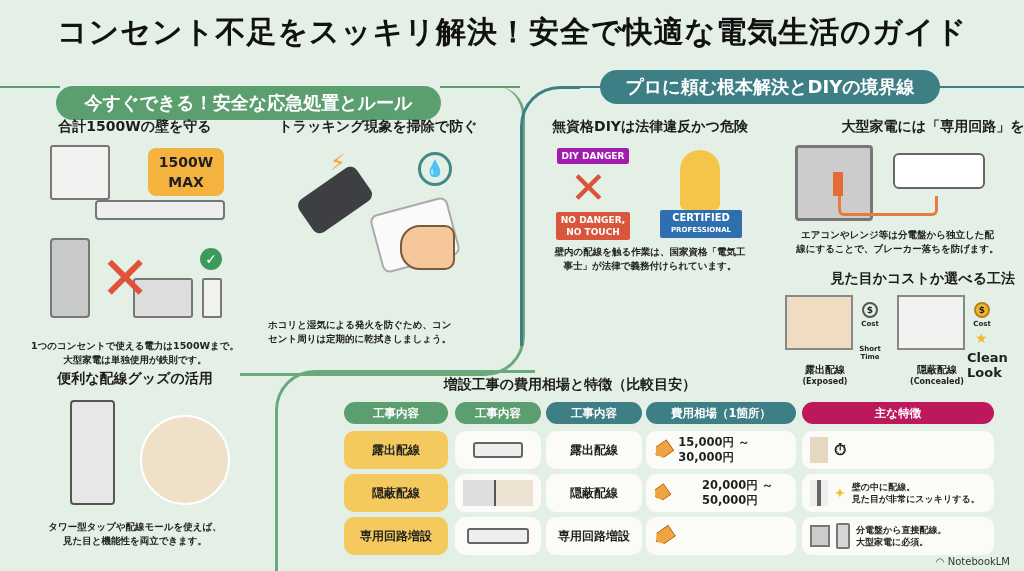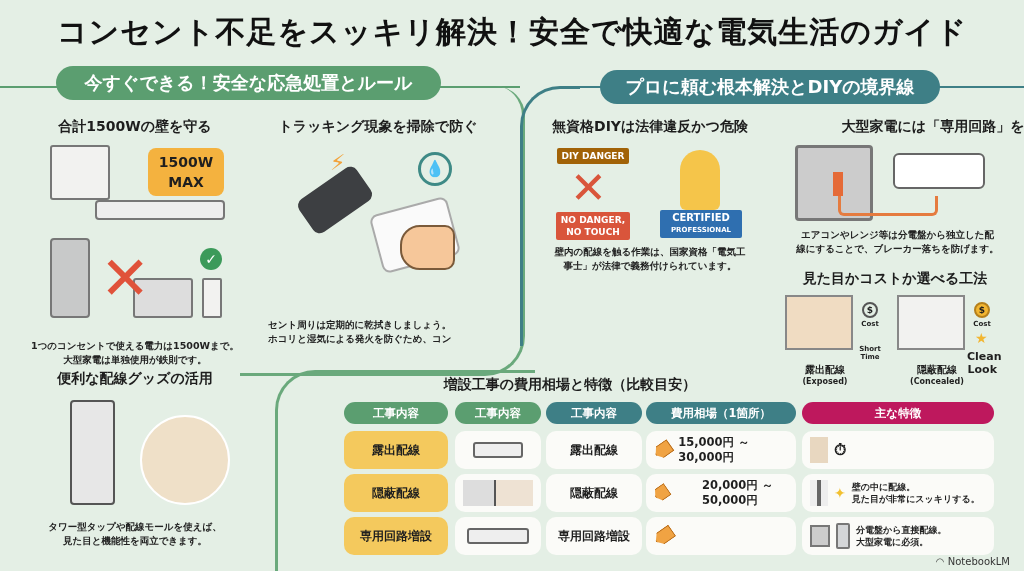--- a/index.html
+++ b/index.html
@@ -59,21 +59,21 @@
 
 <div class="section-line" style="left:0;top:86px;width:60px;background:#5b9e70;"></div>
 <div class="section-line" style="left:440px;top:86px;width:80px;background:#5b9e70;"></div>
 <div class="section-line" style="left:560px;top:86px;width:50px;background:#3e7f86;"></div>
 <div class="section-line" style="left:935px;top:86px;width:89px;background:#3e7f86;"></div>
 
 <div class="frame" style="left:240px;top:86px;width:285px;height:290px;border-color:#6aa97c;border-left:none;border-bottom-right-radius:40px;border-top-right-radius:30px;border-top:none;"></div>
 <div class="frame" style="left:520px;top:86px;width:60px;height:260px;border-color:#3e7f86;border-right:none;border-bottom:none;border-top-left-radius:40px;"></div>
 <div class="frame" style="left:275px;top:370px;width:260px;height:210px;border-color:#6aa97c;border-right:none;border-bottom:none;border-top-left-radius:40px;"></div>
 
-<div class="pill green" style="left:56px;top:66px;width:385px;text-align:center;">今すぐできる！安全な応急処置とルール</div>
+<div class="pill green" style="left:56px;top:86px;width:385px;text-align:center;">今すぐできる！安全な応急処置とルール</div>
 <div class="pill teal" style="left:600px;top:70px;width:340px;">プロに頼む根本解決とDIYの境界線</div>
 
 <div class="panel-title" style="left:20px;top:118px;width:230px;">合計1500Wの壁を守る</div>
 <div class="illus" style="left:50px;top:145px;width:60px;height:55px;background:#f2f2f0;border:2px solid #777;border-radius:3px;"></div>
 <div class="illus" style="left:95px;top:200px;width:130px;height:20px;background:#eee;border:2px solid #777;border-radius:4px;"></div>
 <div class="illus" style="left:148px;top:148px;width:76px;height:48px;background:#f4b23f;border-radius:8px;font-weight:bold;font-size:14px;text-align:center;line-height:20px;padding-top:4px;">1500W MAX</div>
 <div class="illus" style="left:50px;top:238px;width:40px;height:80px;background:#c8c9c9;border:2px solid #777;border-radius:4px;"></div>
 <div class="illus" style="left:133px;top:278px;width:60px;height:40px;background:#ddd;border:2px solid #777;border-radius:3px;"></div>
 <div class="illus" style="left:100px;top:248px;font-size:60px;color:#e0523a;line-height:60px;font-weight:bold;">✕</div>
 <div class="illus" style="left:200px;top:248px;width:22px;height:22px;border-radius:50%;background:#3c9a5a;color:#fff;font-size:14px;text-align:center;line-height:22px;">✓</div>
@@ -83,34 +83,34 @@
   <div>大型家電は単独使用が鉄則です。</div>
 </div>
 
 <div class="panel-title" style="left:268px;top:118px;width:220px;">トラッキング現象を掃除で防ぐ</div>
 <div class="illus" style="left:300px;top:180px;width:70px;height:40px;background:#3d3f42;border-radius:8px;transform:rotate(-35deg);"></div>
 <div class="illus" style="left:330px;top:150px;font-size:22px;color:#f2a23a;">⚡</div>
 <div class="illus" style="left:418px;top:152px;width:34px;height:34px;border:3px solid #3e8a86;border-radius:50%;color:#4aa6d8;font-size:16px;text-align:center;line-height:28px;">💧</div>
 <div class="illus" style="left:375px;top:205px;width:80px;height:60px;background:#fafafa;border:2px solid #aaa;border-radius:8px;transform:rotate(-15deg);"></div>
 <div class="illus" style="left:400px;top:225px;width:55px;height:45px;background:#f6c79a;border:2px solid #7a5a3a;border-radius:20px 10px 10px 20px;"></div>
 <div class="caption" style="left:268px;top:318px;width:220px;text-align:left;">
+  <div>ホコリと湿気による発火を防ぐため、コン</div>
   <div>セント周りは定期的に乾拭きしましょう。</div>
-  <div>ホコリと湿気による発火を防ぐため、コン</div>
 </div>
 
 <div class="panel-title" style="left:20px;top:370px;width:230px;">便利な配線グッズの活用</div>
 <div class="illus" style="left:70px;top:400px;width:45px;height:105px;background:#e7e7e7;border:2px solid #555;border-radius:4px;"></div>
 <div class="illus" style="left:140px;top:415px;width:90px;height:90px;border-radius:50%;background:#efe0c8;border:2px solid #fff;"></div>
 <div class="caption" style="left:20px;top:520px;width:230px;">
   <div>タワー型タップや配線モールを使えば、</div>
   <div>見た目と機能性を両立できます。</div>
 </div>
 
 <div class="panel-title" style="left:540px;top:118px;width:220px;">無資格DIYは法律違反かつ危険</div>
-<div class="illus" style="left:557px;top:148px;width:72px;height:16px;background:#a16207;color:#fff;font-size:9px;font-weight:bold;text-align:center;line-height:16px;border-radius:2px;">DIY DANGER</div>
+<div class="illus" style="left:557px;top:148px;width:72px;height:16px;background:#a21caf;color:#fff;font-size:9px;font-weight:bold;text-align:center;line-height:16px;border-radius:2px;">DIY DANGER</div>
 <div class="illus" style="left:570px;top:166px;font-size:44px;color:#d9553b;line-height:44px;">✕</div>
 <div class="illus" style="left:556px;top:212px;width:74px;height:28px;background:#d9553b;color:#fff;font-size:9px;font-weight:bold;text-align:center;line-height:12px;padding-top:2px;border-radius:2px;">
   <div>NO DANGER,</div>
   <div>NO TOUCH</div>
 </div>
 <div class="illus" style="left:680px;top:150px;width:40px;height:60px;background:#f5c54a;border-radius:20px 20px 6px 6px;"></div>
 <div class="illus" style="left:660px;top:210px;width:82px;height:28px;background:#2f6fb0;color:#fff;font-size:10px;font-weight:bold;text-align:center;line-height:12px;padding-top:2px;border-radius:2px;">
   <div>CERTIFIED</div>
   <div style="font-size:7px;">PROFESSIONAL</div>
 </div>
@@ -122,34 +122,34 @@
 <div class="panel-title" style="left:813px;top:118px;width:240px;">大型家電には「専用回路」を</div>
 <div class="illus" style="left:795px;top:145px;width:78px;height:76px;background:#ccc;border:3px solid #777;border-radius:4px;"></div>
 <div class="illus" style="left:833px;top:172px;width:10px;height:24px;background:#e56a37;"></div>
 <div class="illus" style="left:893px;top:153px;width:92px;height:36px;background:#fff;border:2px solid #666;border-radius:6px;"></div>
 <div class="illus" style="left:838px;top:196px;width:100px;height:20px;border:3px solid #e57b3f;border-top:none;border-radius:0 0 6px 6px;"></div>
 <div class="caption" style="left:775px;top:228px;width:245px;">
   <div>エアコンやレンジ等は分電盤から独立した配</div>
   <div>線にすることで、ブレーカー落ちを防げます。</div>
 </div>
 
-<div class="panel-title" style="left:775px;top:270px;width:240px;">見た目かコストか選べる工法</div>
+<div class="panel-title" style="left:775px;top:270px;width:240px;text-align:right;">見た目かコストか選べる工法</div>
 <div class="illus" style="left:785px;top:295px;width:68px;height:55px;background:#f0dcc2;border:2px solid #888;"></div>
 <div class="illus" style="left:862px;top:302px;width:16px;height:16px;border-radius:50%;border:2px solid #555;font-size:9px;text-align:center;line-height:12px;font-weight:bold;">$</div>
 <div class="illus" style="left:855px;top:320px;font-size:7px;font-weight:bold;width:30px;text-align:center;">Cost</div>
 <div class="illus" style="left:855px;top:345px;font-size:7px;font-weight:bold;width:30px;text-align:center;">Short Time</div>
 <div class="illus" style="left:785px;top:364px;width:80px;text-align:center;font-size:10px;font-weight:bold;line-height:12px;">
   <div>露出配線</div>
   <div style="font-size:8px;">(Exposed)</div>
 </div>
 <div class="illus" style="left:897px;top:295px;width:68px;height:55px;background:#f2f2f0;border:2px solid #888;"></div>
 <div class="illus" style="left:974px;top:302px;width:16px;height:16px;border-radius:50%;background:#f2b632;border:2px solid #b5801c;font-size:9px;text-align:center;line-height:12px;font-weight:bold;">$</div>
 <div class="illus" style="left:967px;top:320px;font-size:7px;font-weight:bold;width:30px;text-align:center;">Cost</div>
 <div class="illus" style="left:975px;top:330px;font-size:14px;color:#f2b632;">★</div>
-<div class="illus" style="left:967px;top:350px;font-size:11px;font-weight:bold;width:30px;text-align:right;">Clean Look</div>
+<div class="illus" style="left:967px;top:350px;font-size:13px;font-weight:bold;width:30px;text-align:left;">Clean Look</div>
 <div class="illus" style="left:897px;top:364px;width:80px;text-align:center;font-size:10px;font-weight:bold;line-height:12px;">
   <div>隠蔽配線</div>
   <div style="font-size:8px;">(Concealed)</div>
 </div>
 
 <div class="panel-title" style="left:380px;top:376px;width:380px;">増設工事の費用相場と特徴（比較目安）</div>
 
 <div class="tbl-head" style="left:344px;top:402px;width:104px;background:#5b9e70;">工事内容</div>
 <div class="tbl-head" style="left:455px;top:402px;width:86px;background:#5b9e70;">工事内容</div>
 <div class="tbl-head" style="left:546px;top:402px;width:96px;background:#3e7f86;">工事内容</div>

